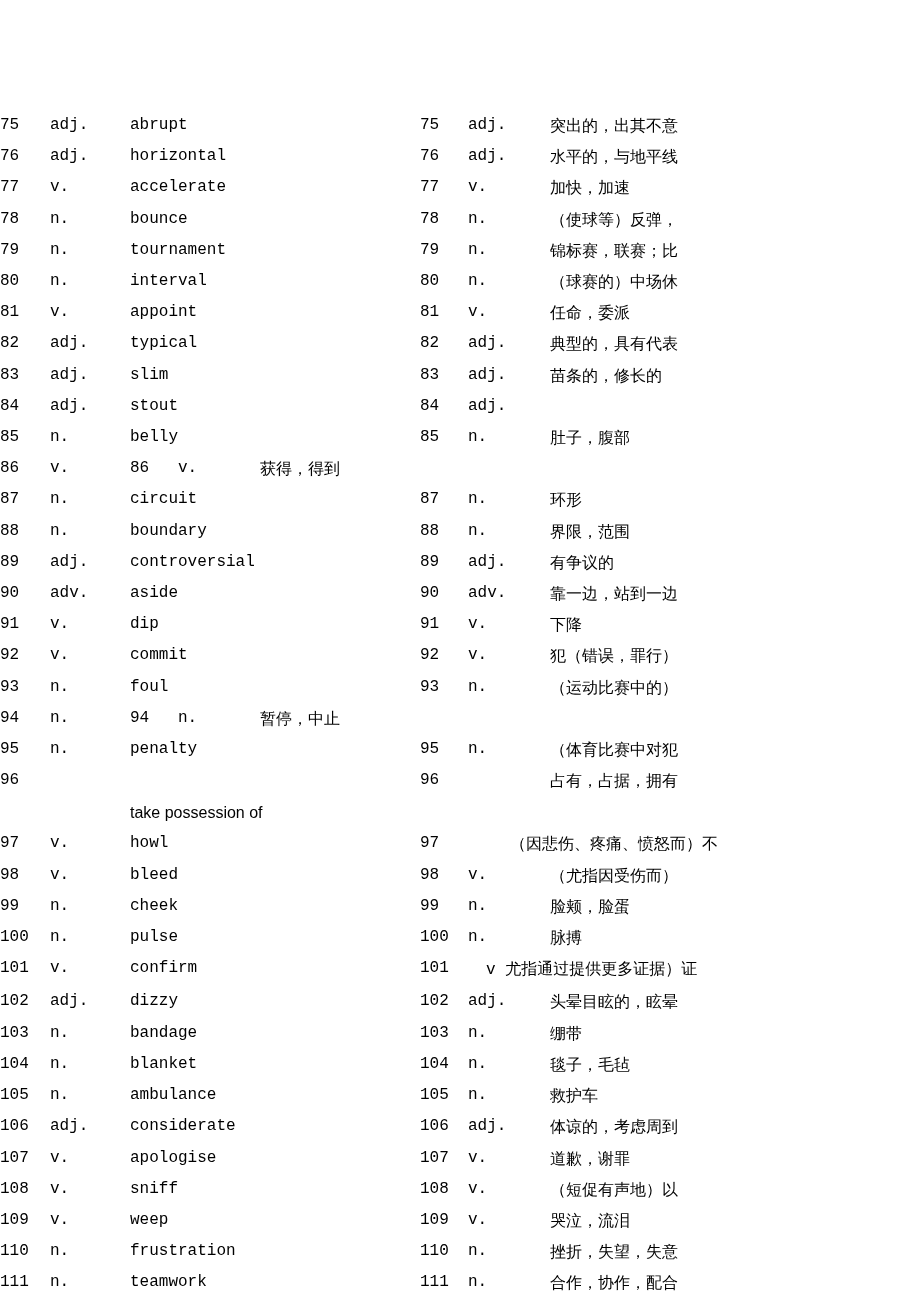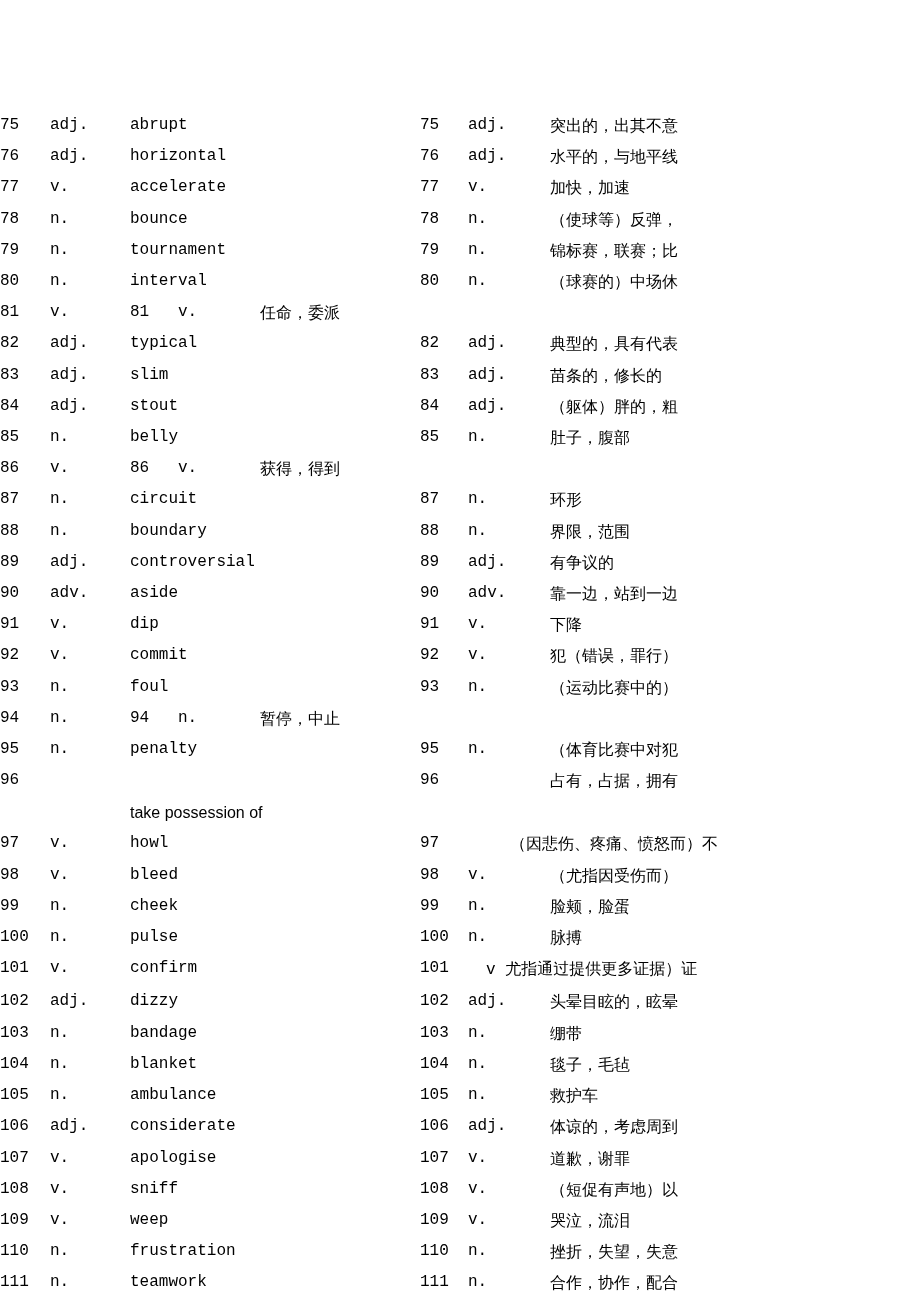--- a/index.html
+++ b/index.html
@@ -78,20 +78,21 @@
       <div class="c-num-l">80</div>
       <div class="c-pos-l">n.</div>
       <div class="c-word-l">interval</div>
       <div class="c-num-r">80</div>
       <div class="c-pos-r">n.</div>
       <div class="c-def-r">（球赛的）中场休</div>
     </div>
     <div class="row">
       <div class="c-num-l">81</div>
       <div class="c-pos-l">v.</div>
+      <div class="c-word-l">appoint</div>
       <div class="c-num-r">81</div>
       <div class="c-pos-r">v.</div>
       <div class="c-def-r">任命，委派</div>
     </div>
     <div class="row">
       <div class="c-num-l">82</div>
       <div class="c-pos-l">adj.</div>
       <div class="c-word-l">typical</div>
       <div class="c-num-r">82</div>
       <div class="c-pos-r">adj.</div>
@@ -104,21 +105,20 @@
       <div class="c-num-r">83</div>
       <div class="c-pos-r">adj.</div>
       <div class="c-def-r">苗条的，修长的</div>
     </div>
     <div class="row">
       <div class="c-num-l">84</div>
       <div class="c-pos-l">adj.</div>
       <div class="c-word-l">stout</div>
       <div class="c-num-r">84</div>
       <div class="c-pos-r">adj.</div>
-      <div class="c-def-r">（躯体）胖的，粗</div>
     </div>
     <div class="row">
       <div class="c-num-l">85</div>
       <div class="c-pos-l">n.</div>
       <div class="c-word-l">belly</div>
       <div class="c-num-r">85</div>
       <div class="c-pos-r">n.</div>
       <div class="c-def-r">肚子，腹部</div>
     </div>
     <div class="row">

